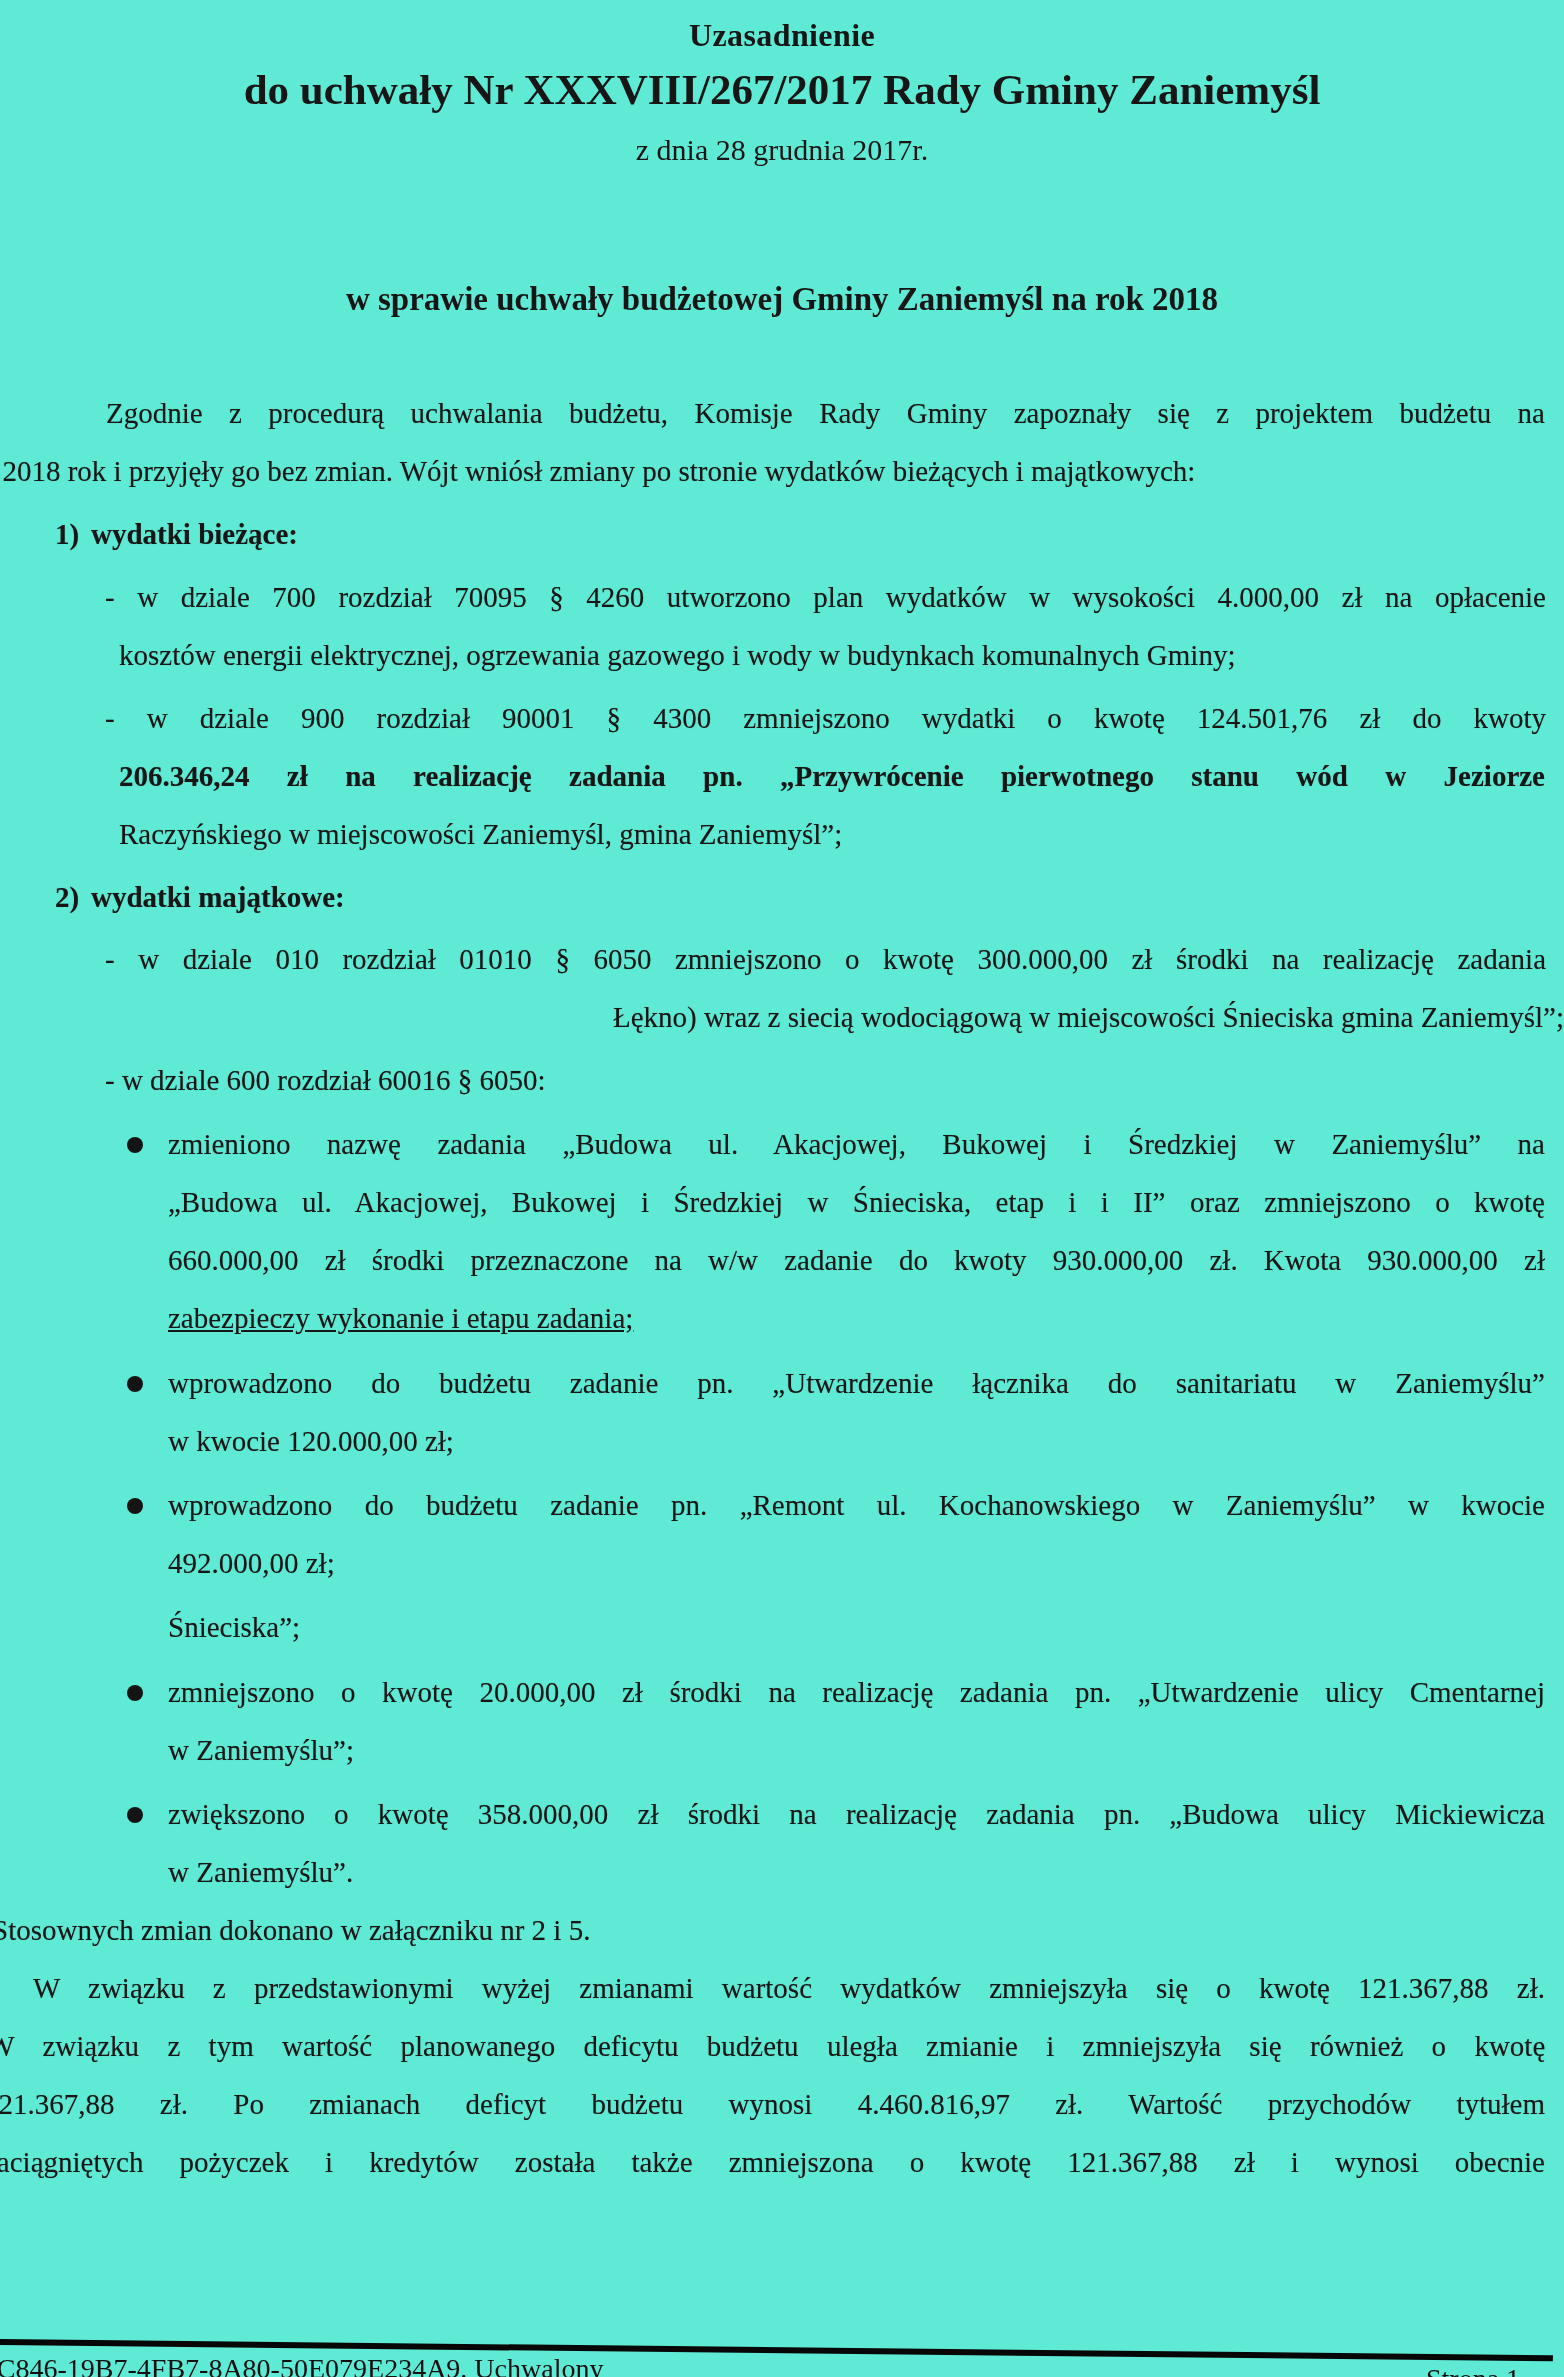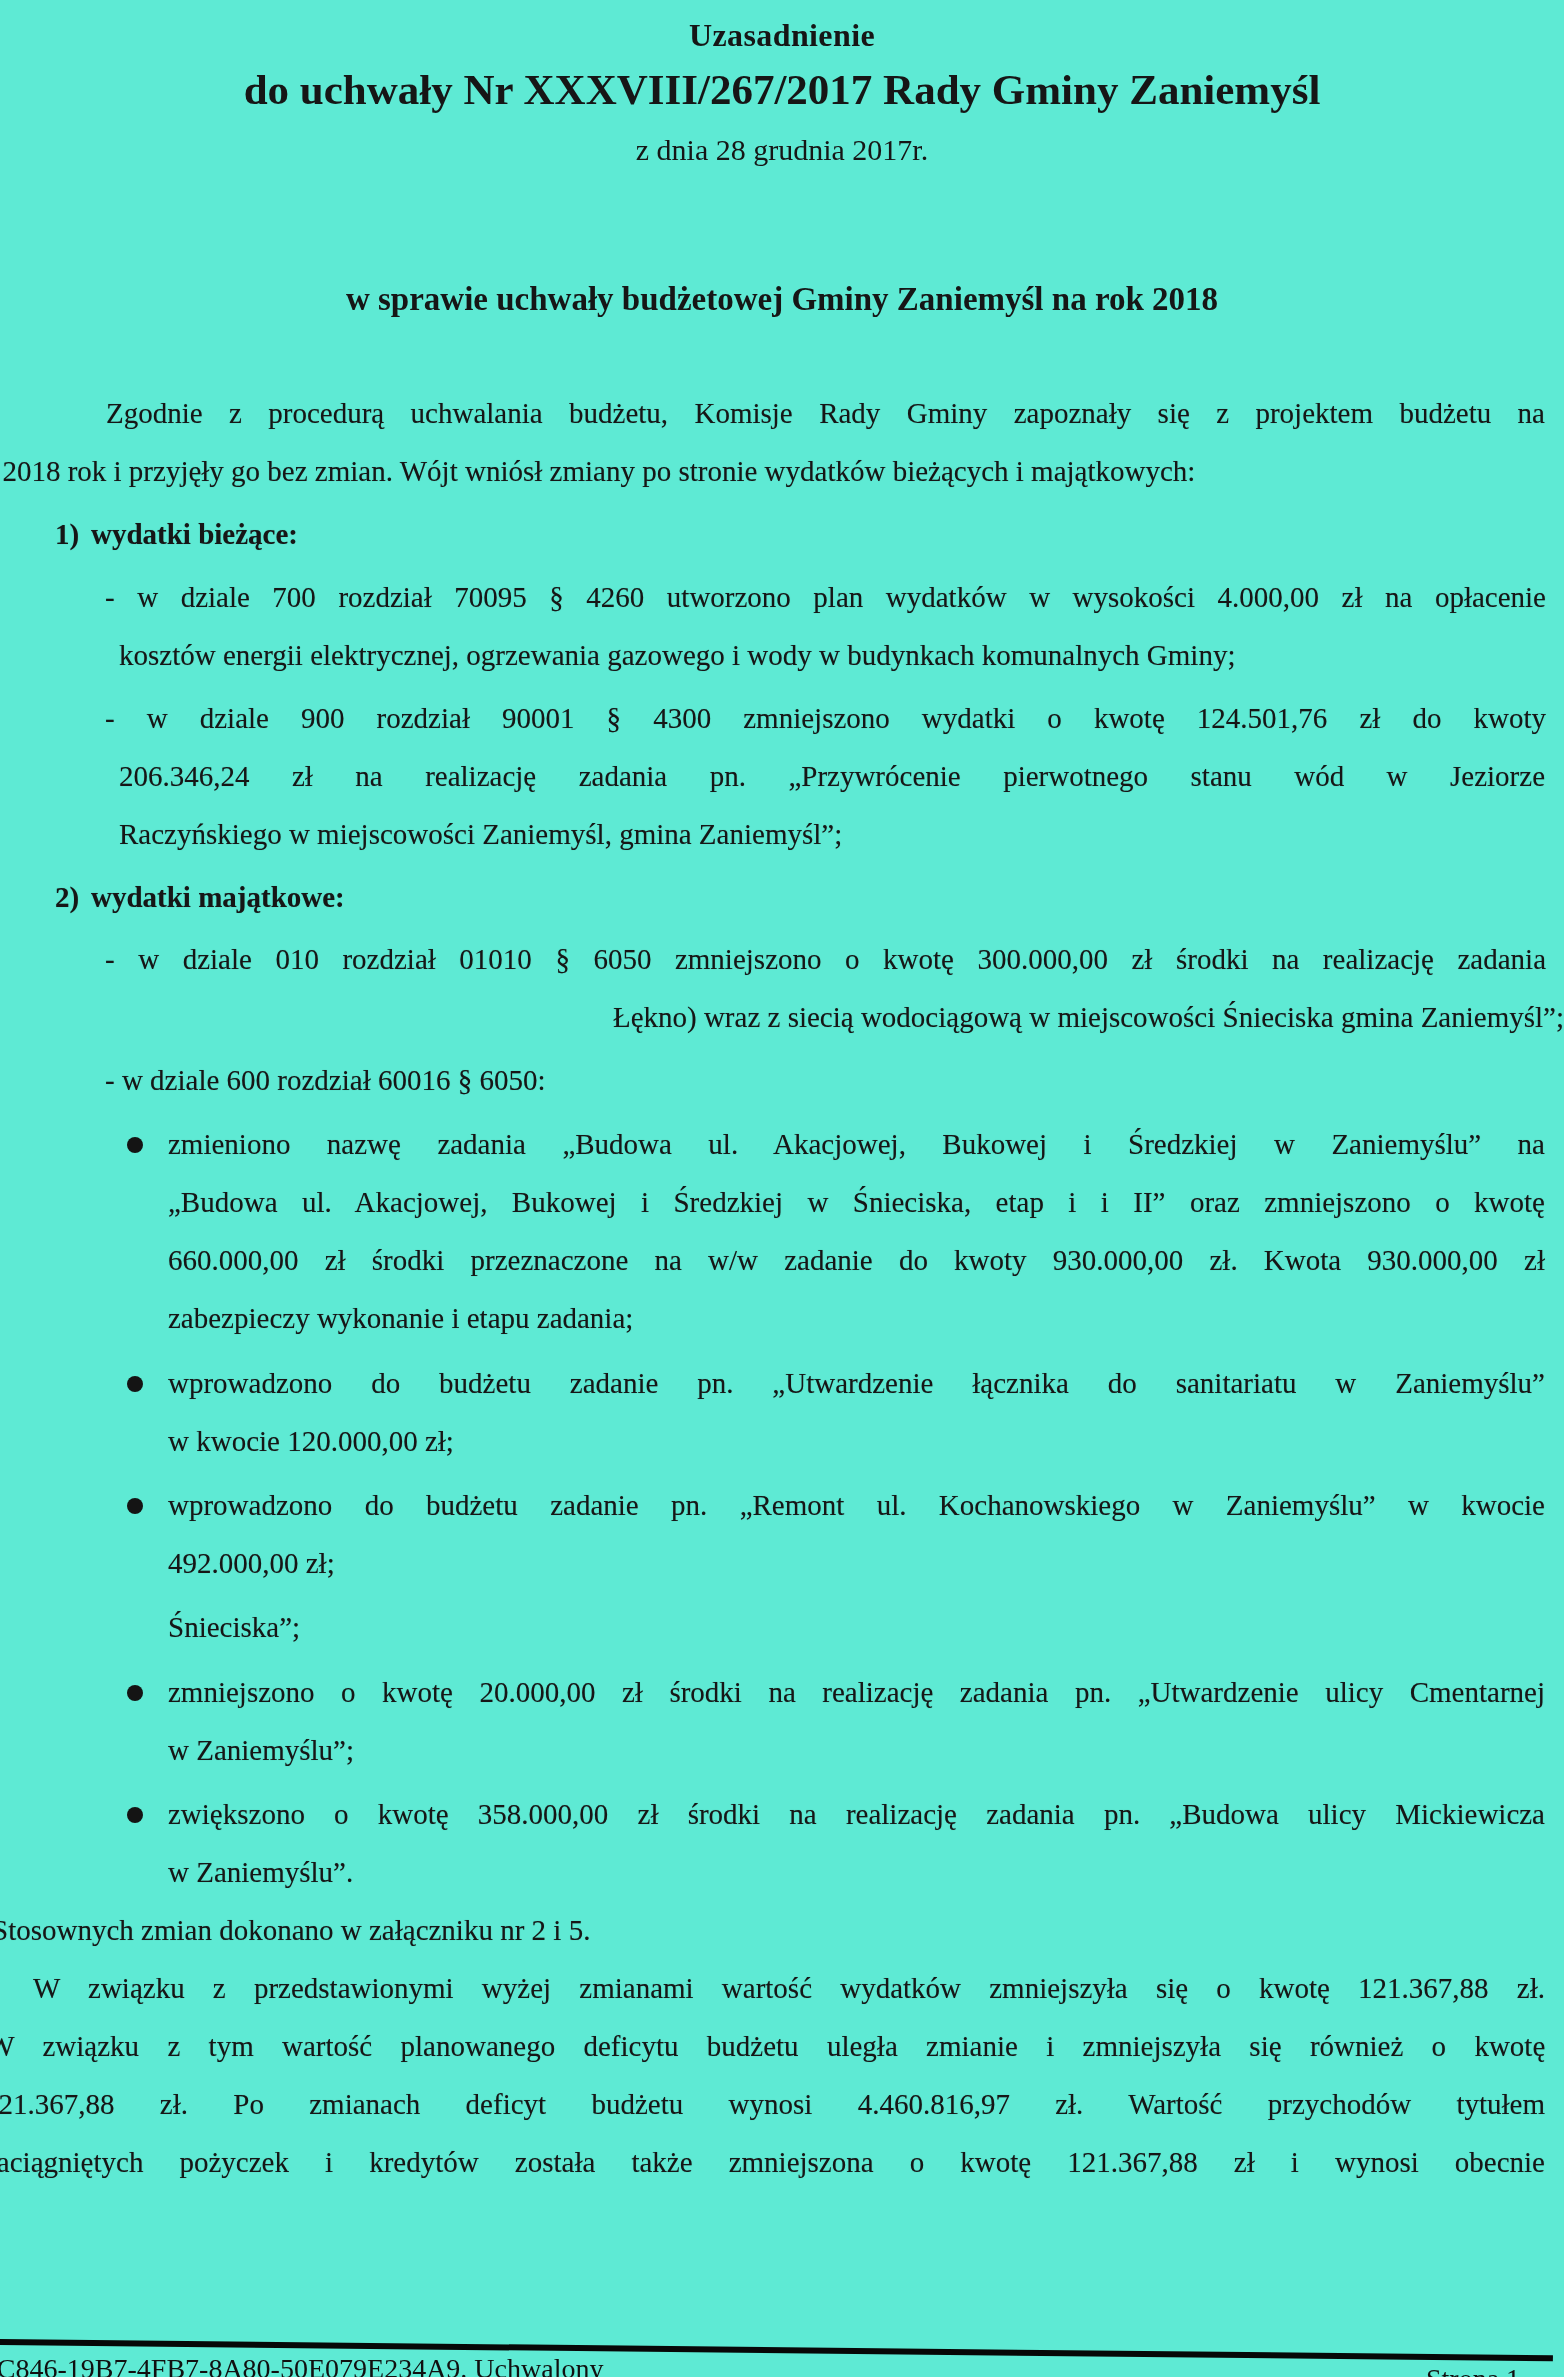--- a/index.html
+++ b/index.html
@@ -106,38 +106,38 @@
       </div>
       <div class="para para-numbered">
         <div class="line bold" style="margin-left: 91px;">wydatki bieżące:<span class="marker-number">1)</span></div>
       </div>
       <div class="para para-dash">
         <div class="line stretch" style="margin-left: 105px; width: 1441px;">- w dziale 700 rozdział 70095 § 4260 utworzono plan wydatków w wysokości 4.000,00 zł na opłacenie</div>
         <div class="line" style="margin-left: 119px;">kosztów energii elektrycznej, ogrzewania gazowego i wody w budynkach komunalnych Gminy;</div>
       </div>
       <div class="para para-dash">
         <div class="line stretch" style="margin-left: 105px; width: 1441px;">- w dziale 900 rozdział 90001 § 4300 zmniejszono wydatki o kwotę 124.501,76 zł do kwoty</div>
-        <div class="line stretch" style="margin-left: 119px; width: 1426px;">206.346,24 zł na realizację zadania pn. „Przywrócenie pierwotnego stanu wód w Jeziorze</div>
+        <div class="line stretch" style="margin-left: 119px; width: 1426px; font-weight: bold;">206.346,24 zł na realizację zadania pn. „Przywrócenie pierwotnego stanu wód w Jeziorze</div>
         <div class="line" style="margin-left: 119px;">Raczyńskiego w miejscowości Zaniemyśl, gmina Zaniemyśl”;</div>
       </div>
       <div class="para para-numbered">
         <div class="line bold" style="margin-left: 91px;">wydatki majątkowe:<span class="marker-number">2)</span></div>
       </div>
       <div class="para para-dash">
         <div class="line stretch" style="margin-left: 105px; width: 1441px;">- w dziale 010 rozdział 01010 § 6050 zmniejszono o kwotę 300.000,00 zł środki na realizację zadania</div>
         <div class="line" style="margin-left: 64px; text-align: right;">Łękno) wraz z siecią wodociągową w miejscowości Śnieciska gmina Zaniemyśl”;</div>
       </div>
       <div class="para para-dash">
         <div class="line" style="margin-left: 105px;">- w dziale 600 rozdział 60016 § 6050:</div>
       </div>
       <div class="para para-bullet">
         <div class="line stretch" style="margin-left: 168px; width: 1377px;">zmieniono nazwę zadania „Budowa ul. Akacjowej, Bukowej i Średzkiej w Zaniemyślu” na<span class="marker-dot"></span></div>
         <div class="line stretch" style="margin-left: 168px; width: 1377px;">„Budowa ul. Akacjowej, Bukowej i Średzkiej w Śnieciska, etap i i II” oraz zmniejszono o kwotę</div>
         <div class="line stretch" style="margin-left: 168px; width: 1377px;">660.000,00 zł środki przeznaczone na w/w zadanie do kwoty 930.000,00 zł. Kwota 930.000,00 zł</div>
-        <div class="line" style="margin-left: 168px;">zabezpieczy wykonanie i etapu zadania;</div>
+        <div class="line" style="margin-left: 168px; text-decoration: underline;">zabezpieczy wykonanie i etapu zadania;</div>
       </div>
       <div class="para para-bullet">
         <div class="line stretch" style="margin-left: 168px; width: 1377px;">wprowadzono do budżetu zadanie pn. „Utwardzenie łącznika do sanitariatu w Zaniemyślu”<span class="marker-dot"></span></div>
         <div class="line" style="margin-left: 168px;">w kwocie 120.000,00 zł;</div>
       </div>
       <div class="para para-bullet">
         <div class="line stretch" style="margin-left: 168px; width: 1377px;">wprowadzono do budżetu zadanie pn. „Remont ul. Kochanowskiego w Zaniemyślu” w kwocie<span class="marker-dot"></span></div>
         <div class="line" style="margin-left: 168px;">492.000,00 zł;</div>
       </div>
       <div class="para para-bullet">

